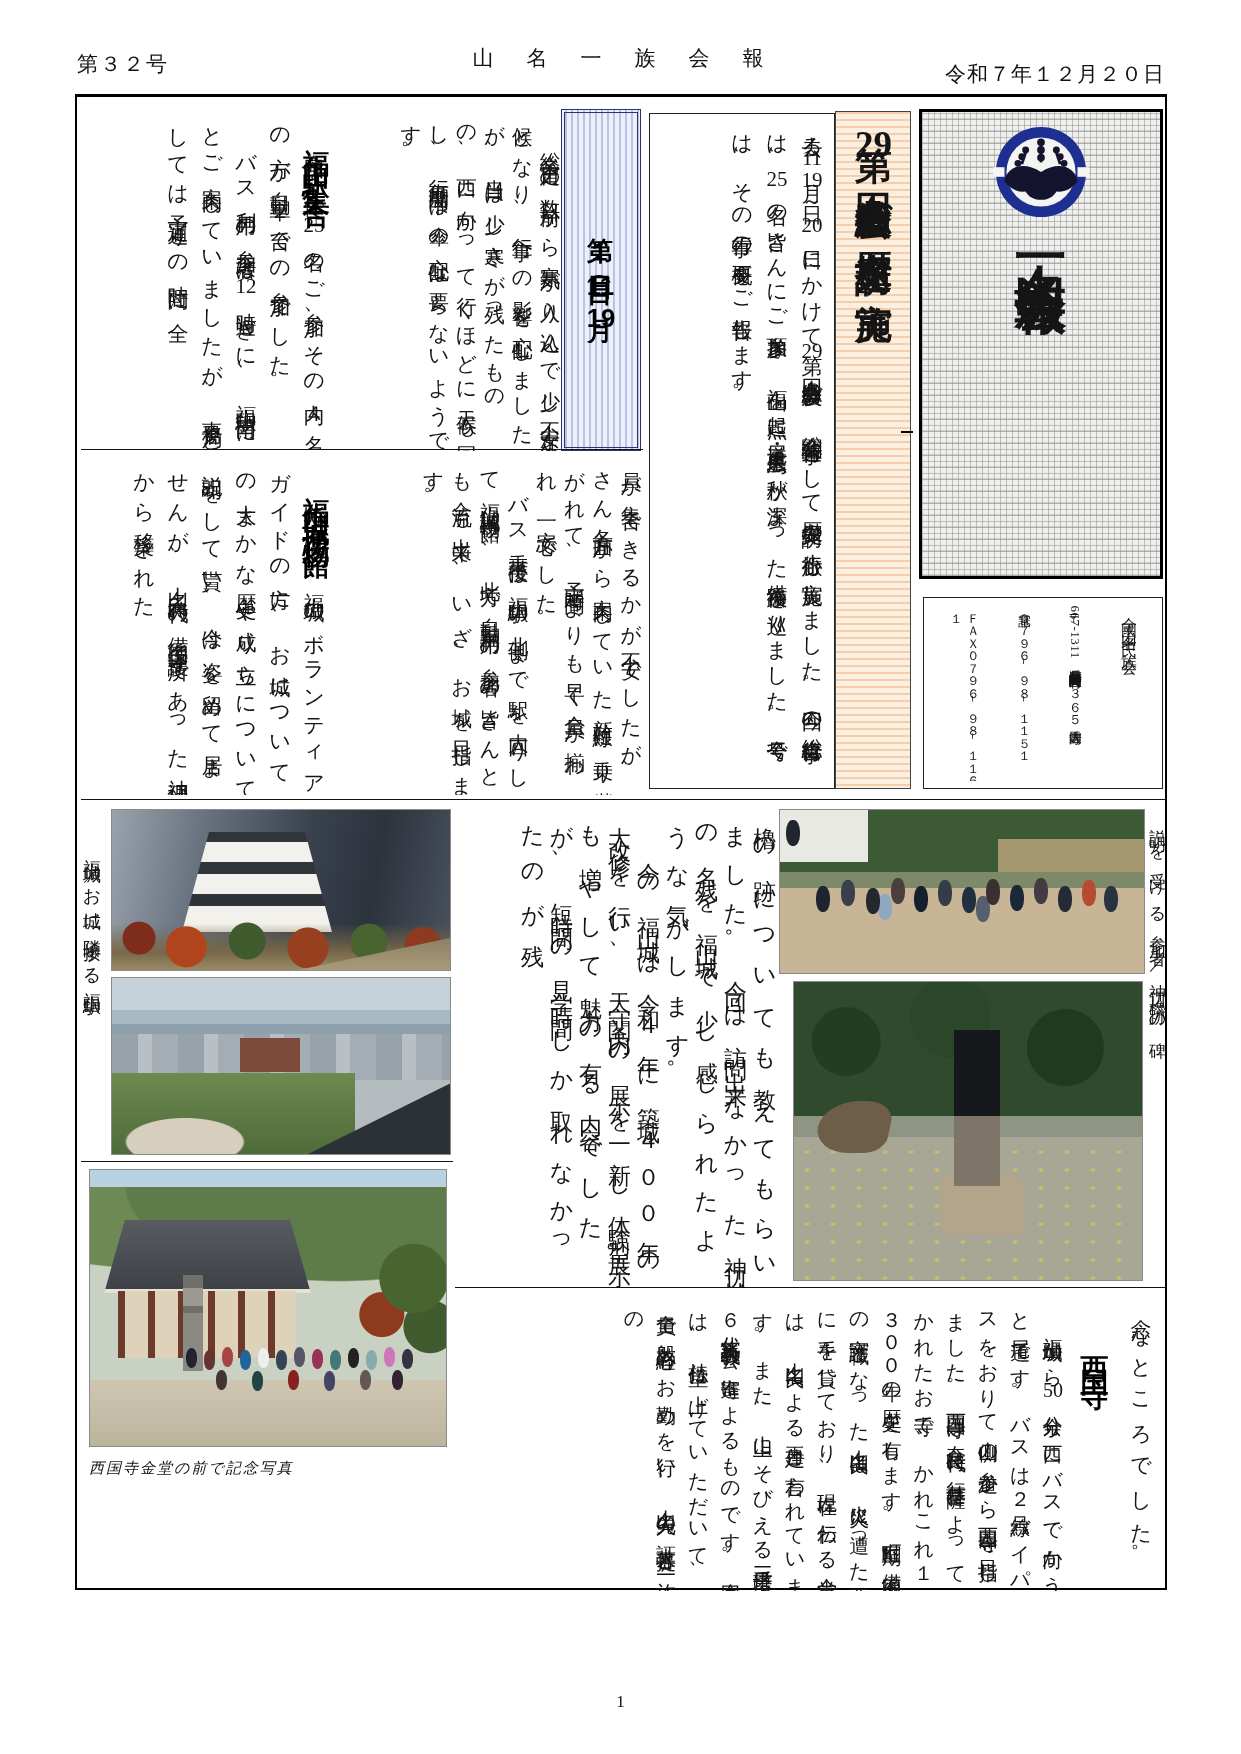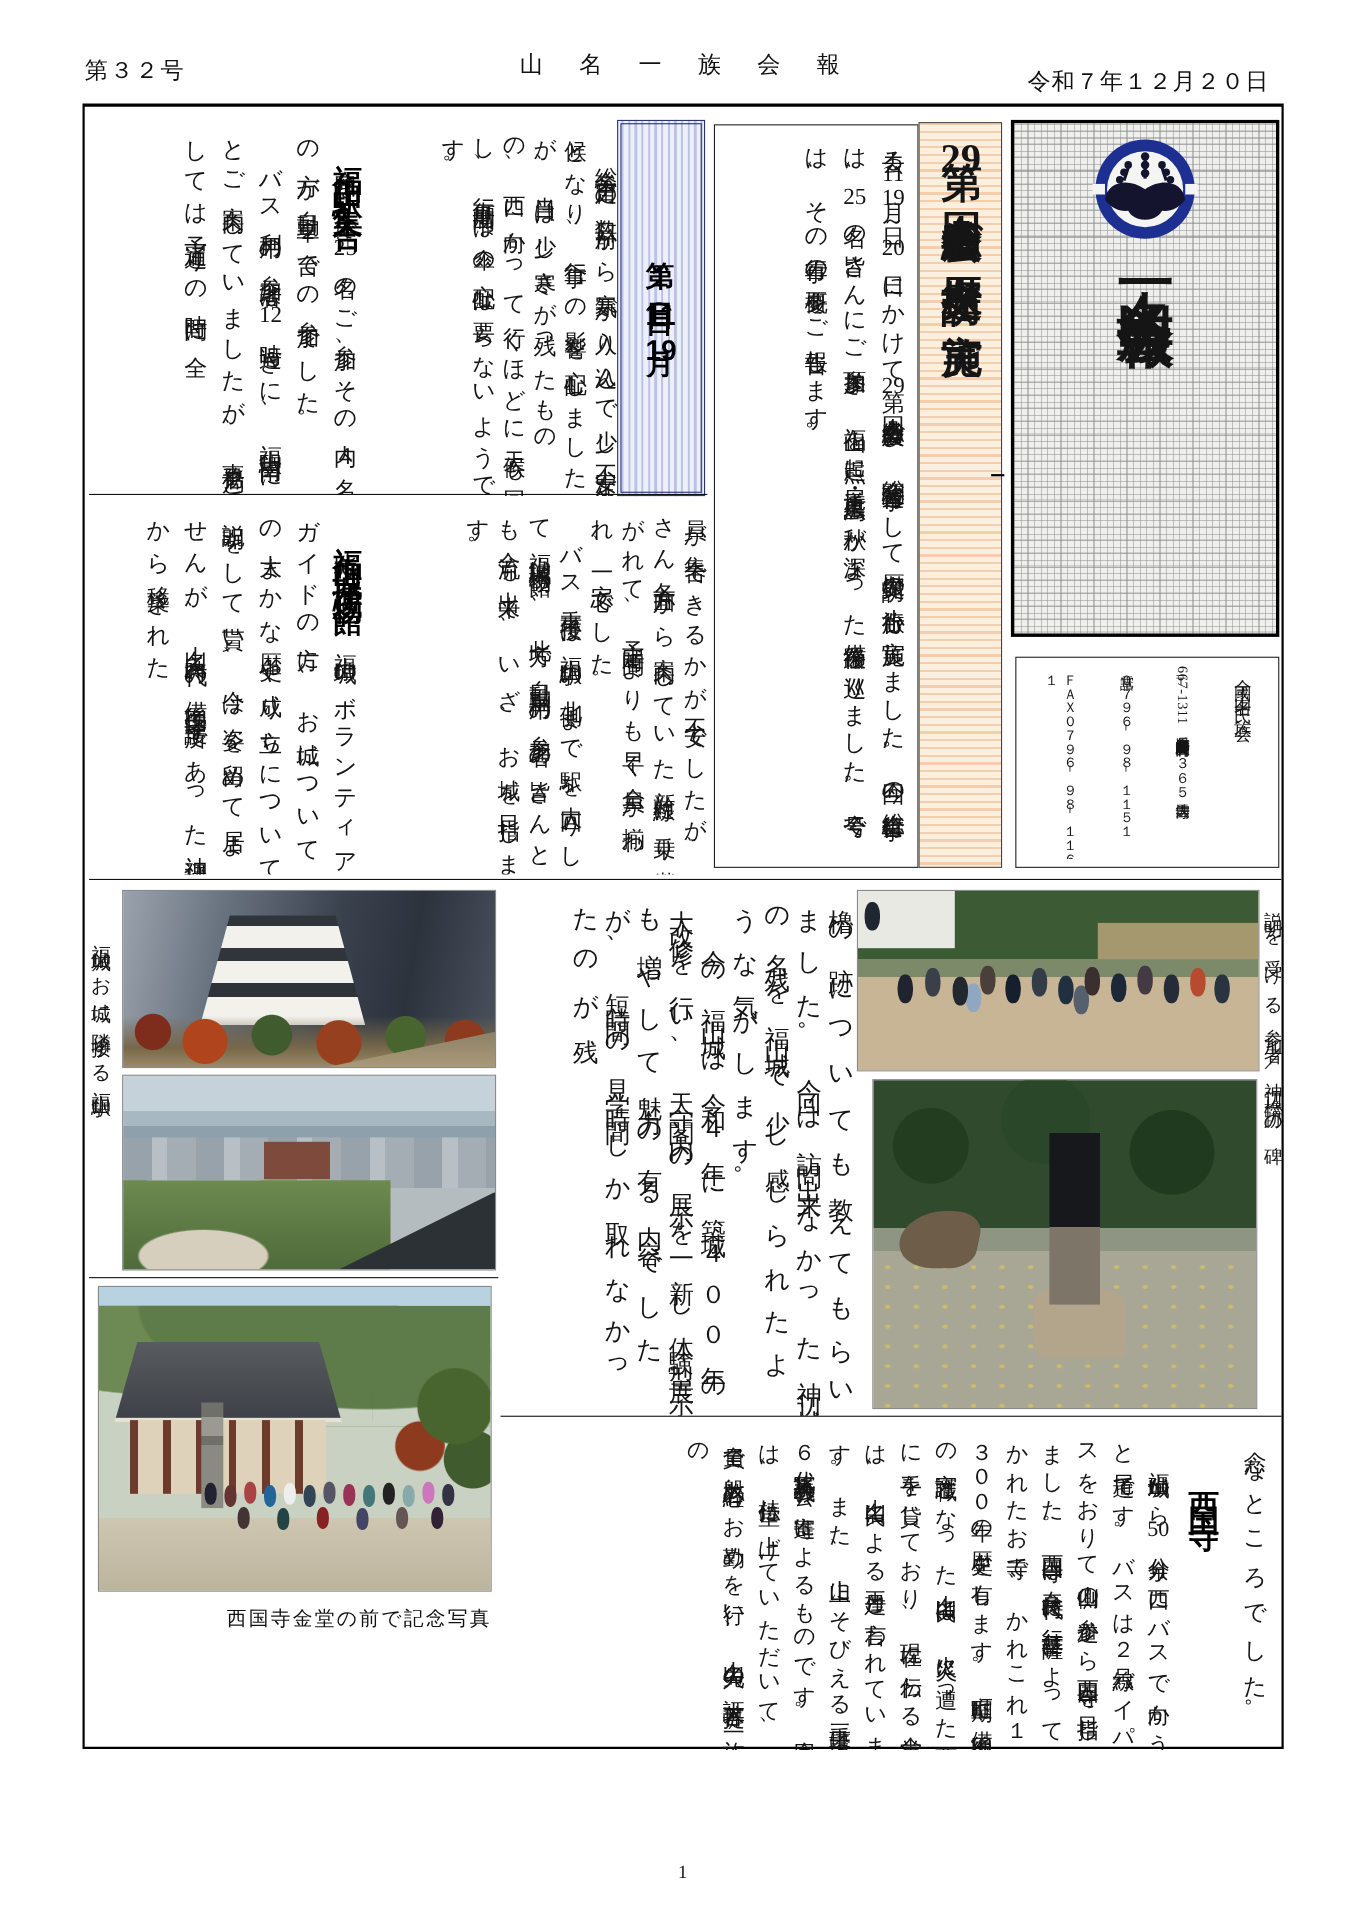--- a/index.html
+++ b/index.html
@@ -2,21 +2,21 @@
 <html><head>
 <meta charset="utf-8">
 <style>
   html,body{margin:0;padding:0;background:#e8e8e8;}
   .page{position:relative;width:1241px;height:1754px;background:#fff;margin:0 auto;
         font-family:"Liberation Serif","DejaVu Serif",serif;color:#111;overflow:hidden;}
   
   .hdr{position:absolute;left:75px;top:56px;width:1092px;height:34px;font-size:21px;}
   .hdr .issue{position:absolute;left:2px;bottom:12px;letter-spacing:2px;}
   .hdr .htitle{position:absolute;left:50%;transform:translateX(-50%);bottom:18px;letter-spacing:6px;}
-  .hdr .hdate{position:absolute;right:13px;bottom:2px;letter-spacing:1px;}
+  .hdr .hdate{position:absolute;right:2px;bottom:2px;letter-spacing:1px;}
   
   .bx{position:absolute;left:75px;top:94px;width:1092px;height:1496px;
       border:2px solid #000;border-top:3px solid #000;box-sizing:border-box;}
   .divider{position:absolute;border-top:1.5px solid #111;}
   
   .vtext{writing-mode:vertical-rl;text-orientation:mixed;overflow:hidden;color:#151515;}
   .tcy{text-combine-upright:all;}
   .body-col{font-size:21px;line-height:34px;letter-spacing:4.5px;}
   
   .t-left1{position:absolute;left:10px;top:16px;width:244px;height:336px;}
@@ -122,21 +122,21 @@
   .pt-tree{position:absolute;right:0;top:26%;width:30%;height:44%;
      background:radial-gradient(circle at 70% 30%,#49652f 0 34px,transparent 35px),
        radial-gradient(circle at 40% 60%,#8e3a1e 0 22px,transparent 23px),
        radial-gradient(circle at 85% 70%,#405c2e 0 26px,transparent 27px);}
   .pt-ground{position:absolute;left:0;bottom:0;width:100%;height:24%;background:linear-gradient(180deg,#cfc6b2,#bdb49e);}
   .pt-people{position:absolute;left:96px;top:178px;width:11px;height:20px;border-radius:45%;background:#223;
      box-shadow:18px 2px 0 #633,36px -1px 0 #a44,54px 2px 0 #269,72px 0 0 #eee,90px 2px 0 #345,
        108px -1px 0 #556,126px 1px 0 #935,144px 2px 0 #477,162px 0 0 #222,180px 2px 0 #8aa,
        198px -1px 0 #c7b,216px 1px 0 #334,30px 22px 0 #433,66px 23px 0 #244,102px 22px 0 #822,
        138px 23px 0 #446,174px 22px 0 #655,206px 22px 0 #323;}
-  .cap-temple{position:absolute;left:12px;top:1362px;width:358px;text-align:right;font-size:18px;letter-spacing:2px;}
+  .cap-temple{position:absolute;left:12px;top:1362px;width:358px;text-align:left;font-size:15px;letter-spacing:2px;font-style:italic;}
   
   .t-carry{position:absolute;left:1050px;top:1205px;height:292px;font-size:21px;letter-spacing:9px;}
   .h-saikokuji{position:absolute;left:998px;top:1238px;height:160px;font-size:28px;letter-spacing:12px;}
   .t-bottom{position:absolute;left:380px;top:1202px;width:612px;height:292px;font-size:20px;line-height:32.2px;letter-spacing:2.5px;}
   .pageno{position:absolute;left:0;width:100%;top:1692px;text-align:center;font-size:17px;}
 </style>
 </head>
 <body>
 
 <div class="page">

